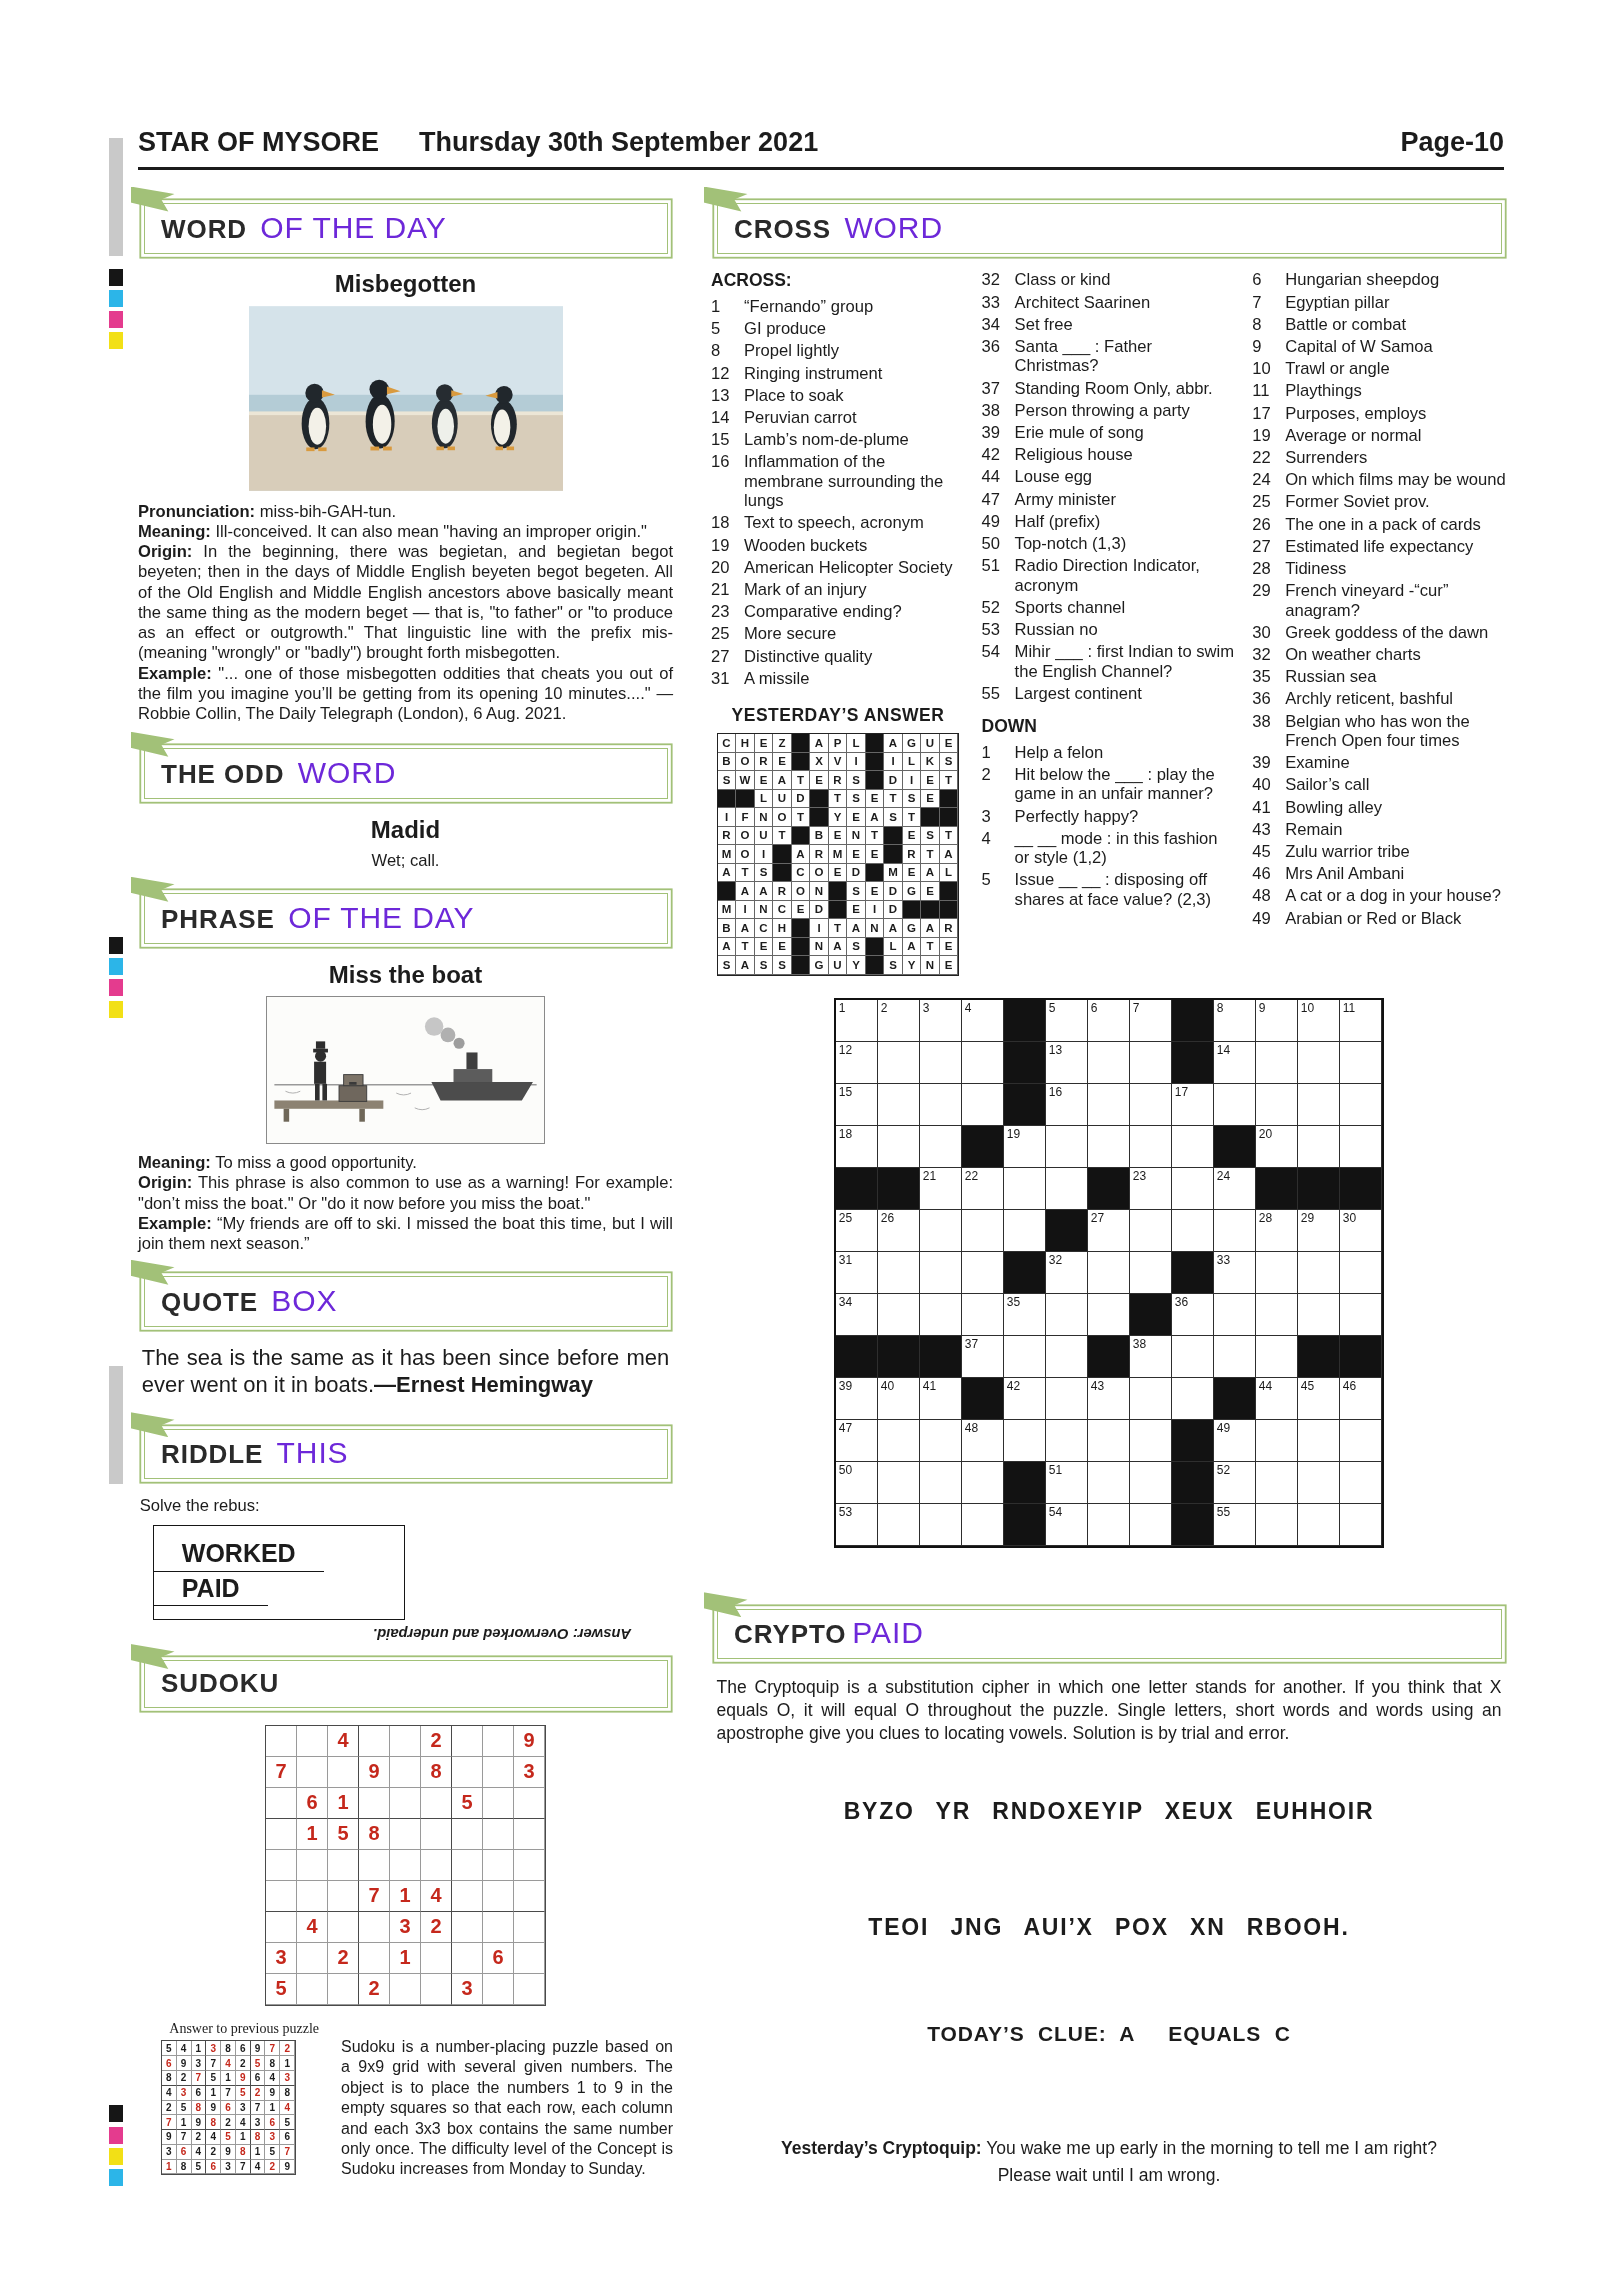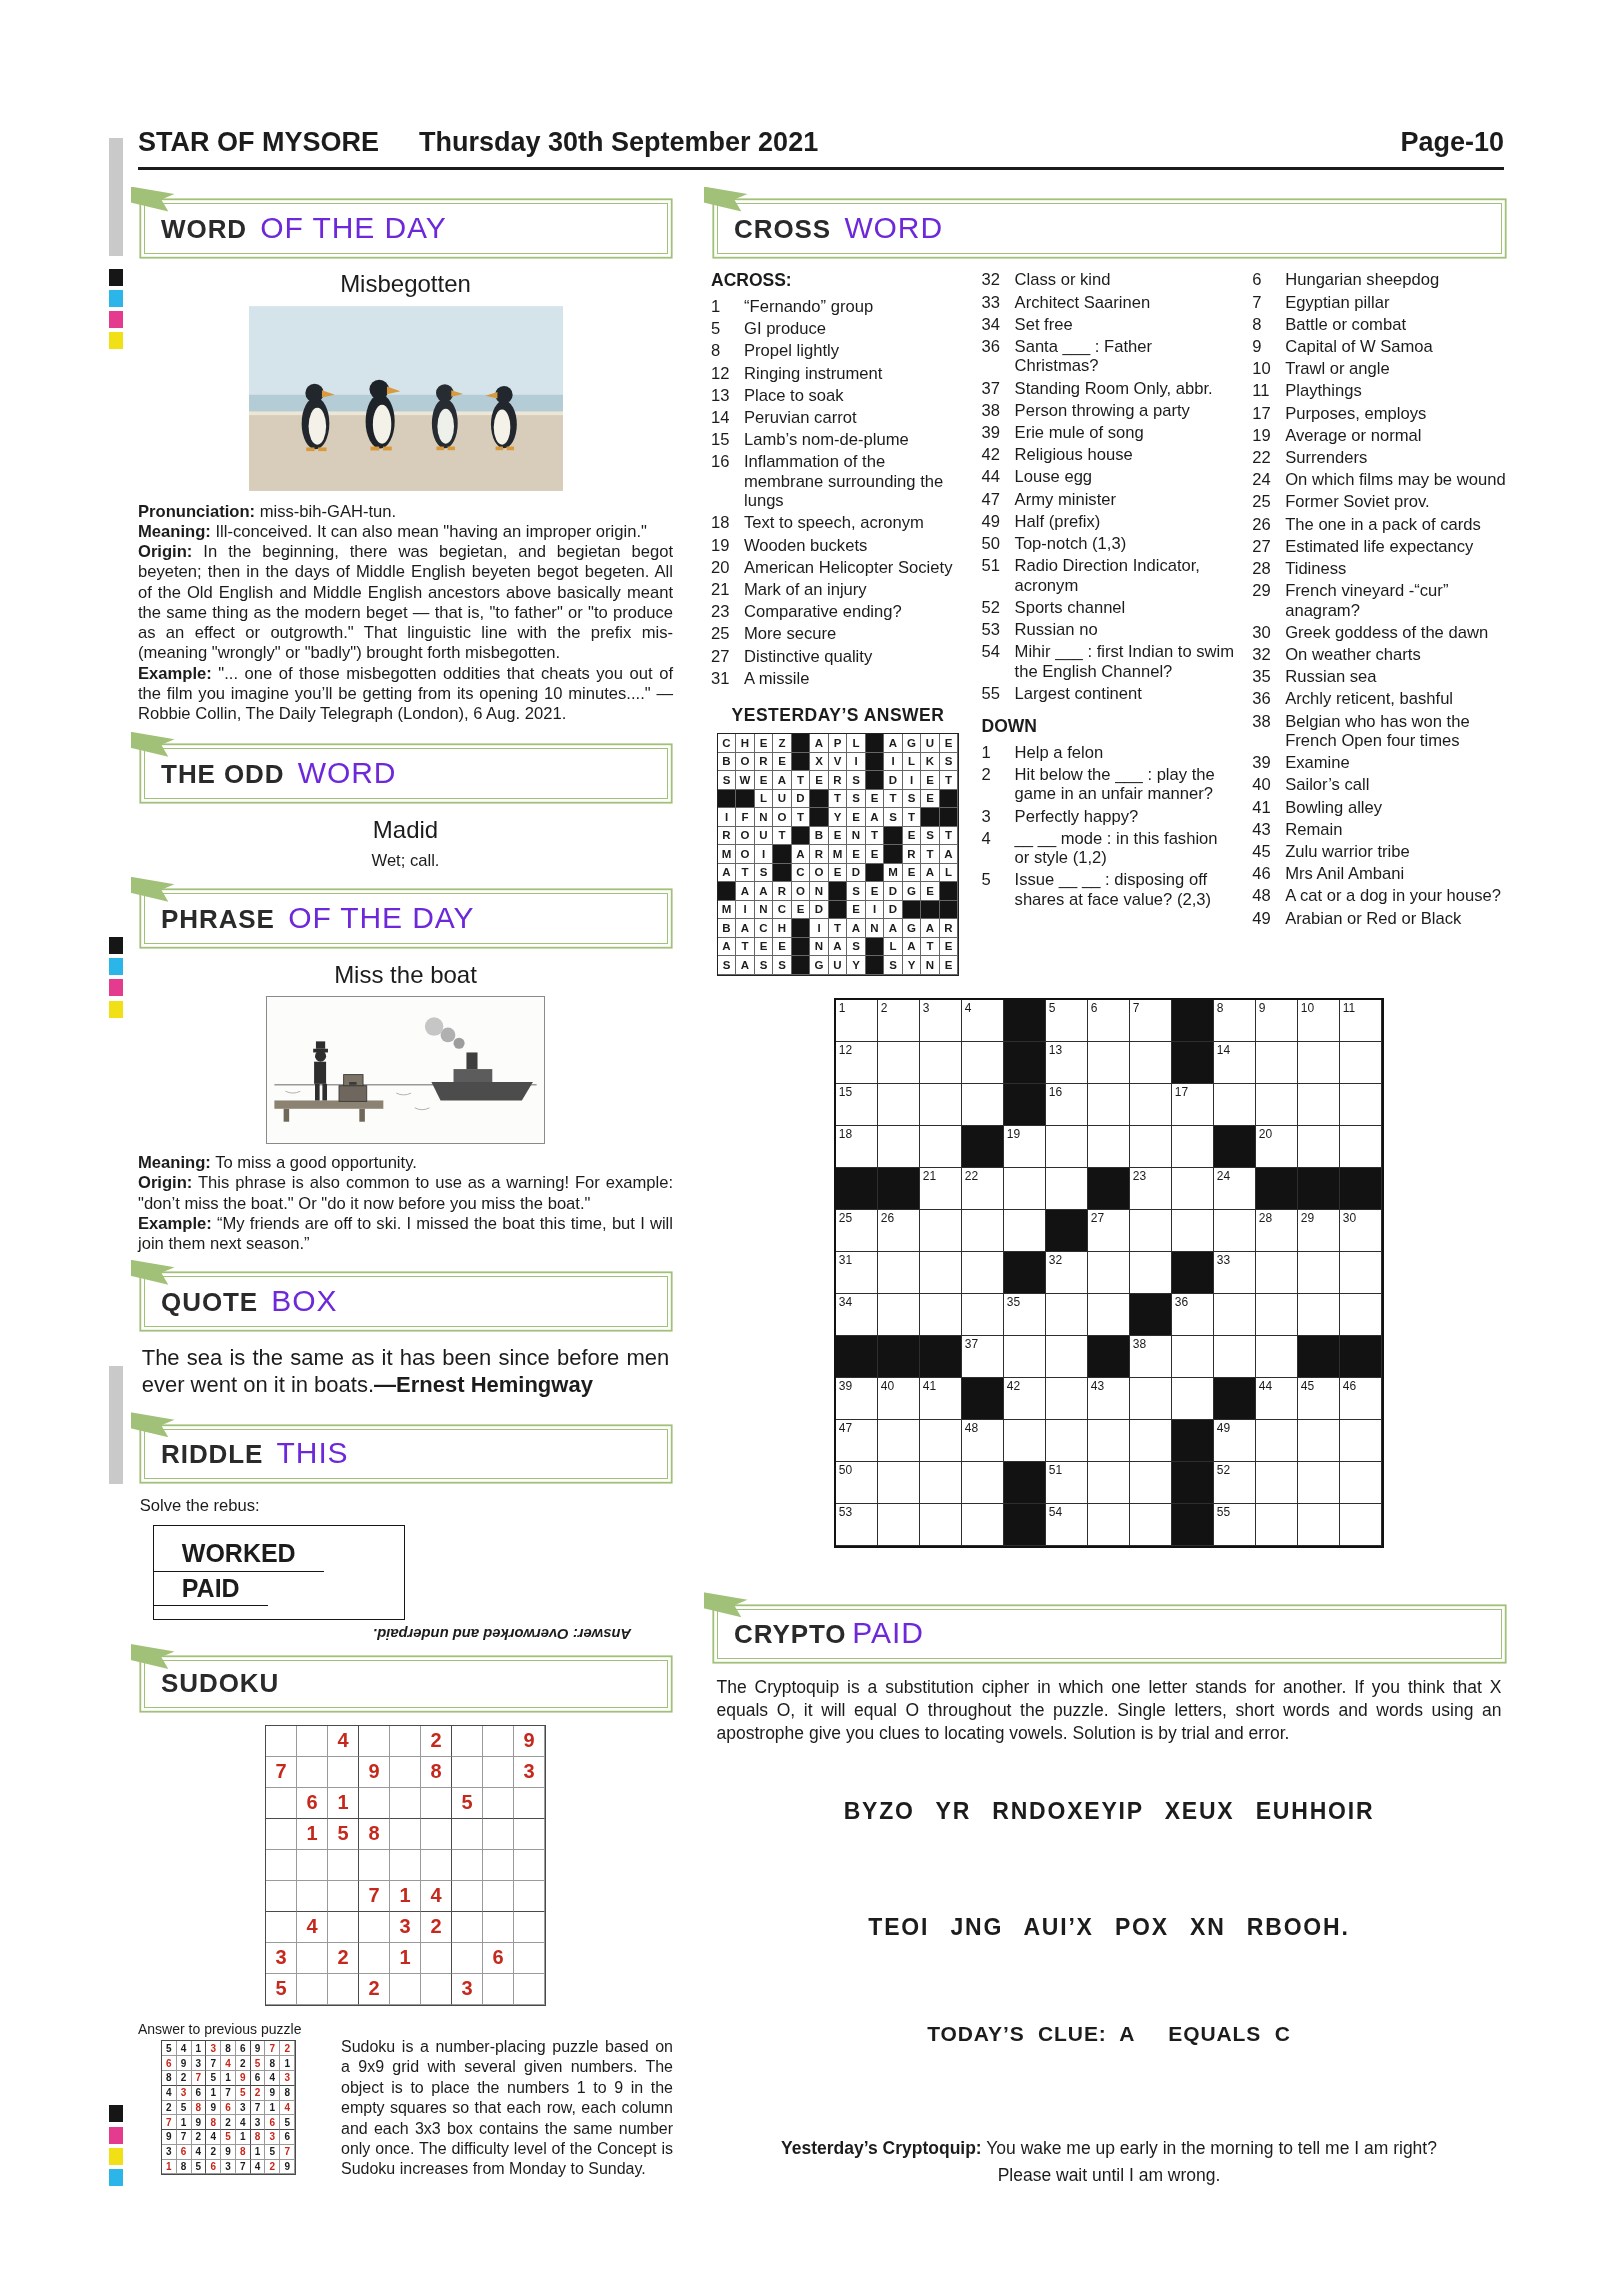--- a/index.html
+++ b/index.html
@@ -21,21 +21,21 @@
   .col-left{position:absolute;left:138px;top:190px;width:535px;}
   .col-right{position:absolute;left:711px;top:190px;width:796px;}
   
   .sec{position:relative;border:1.8px solid var(--green);box-shadow:0 0 0 2.8px #fff,0 0 0 4.6px var(--green);
        padding:6.5px 16.6px 8.3px;margin:13px 5.5px 16.6px 5.5px;background:#fff;}
   .sec .flag{position:absolute;top:-17.5px;left:-14px;width:44px;height:25px;background:var(--green);
        clip-path:polygon(0 0,100% 30%,70% 52%,86% 100%,0 64%);}
   .t1{font-weight:bold;font-size:26px;letter-spacing:0.9px;color:#2a2a2a;}
   .t2{font-size:30px;color:#6d28d9;letter-spacing:0.9px;margin-left:9.2px;font-weight:500;}
   
-  .feature-word{text-align:center;font-weight:normal;font-size:24px;margin:3.7px 0 7.4px 0;}
+  .feature-word{text-align:center;font-weight:bold;font-size:24px;margin:3.7px 0 7.4px 0;}
   .photo{display:block;margin:1.8px auto 11px auto;}
   .sketch{display:block;margin:1.8px auto 9.2px auto;border:0.9px solid #8a8a8a;}
   .para{font-size:16.6px;line-height:1.22;text-align:justify;margin:0;}
   .center-def{text-align:center;font-size:16.6px;margin:0 0 5.5px 0;}
   .quote-para{font-size:22px;line-height:1.25;text-align:justify;margin:1.8px 3.7px;}
   .riddle-prompt{font-size:16.6px;margin:0 0 9.2px 1.8px;}
   .rebus{width:238px;border:1.8px solid #161616;margin:1.8px 0 5.5px 14.8px;padding:11px 12px 13px 0;text-align:left;}
   .rebus-word{display:inline-block;font-size:25px;font-weight:bold;border-bottom:1.8px solid #161616;padding:1.8px 28px 2.8px 28px;}
   .riddle-ans-wrap{text-align:right;padding-right:42px;margin-bottom:3.7px;}
   .riddle-ans{display:inline-block;transform:rotate(180deg);font-weight:bold;font-style:italic;font-size:14.8px;}
@@ -48,21 +48,21 @@
   .sud .scell.hb{border-bottom:1.8px solid #4a4a4a;}
   .sud-small{display:grid;grid-template-columns:repeat(9,14.8px);grid-auto-rows:14.8px;width:fit-content;
        border:1.8px solid #4a4a4a;margin:3.7px auto 0 auto;}
   .sud-small .scell{display:flex;align-items:center;justify-content:center;box-sizing:border-box;
        border-right:0.9px solid #9a9a9a;border-bottom:0.9px solid #9a9a9a;font-size:10px;font-weight:bold;}
   .sud-small .scell.vr{border-right:1.8px solid #4a4a4a;}
   .sud-small .scell.hb{border-bottom:1.8px solid #4a4a4a;}
   .scell.rd{color:var(--red);} .scell.bk{color:#1d1d1d;}
   .sud-ans-row{display:flex;gap:22px;margin-top:14.8px;align-items:flex-start;}
   .sud-ans-col{width:181px;}
-  .sud-ans-label{font-size:14px;text-align:left;margin:0;}
+  .sud-ans-label{font-size:14px;text-align:right;margin:0;font-family:Liberation Serif, serif;}
   .sud-desc{flex:1;font-size:16px;line-height:1.28;text-align:justify;}
   
   .clues{display:flex;gap:16.6px;font-size:16.6px;}
   .ccol{width:254px;}
   .clue-header{font-weight:bold;font-size:17.5px;margin:0 0 5.5px 0;}
   .clue{display:flex;margin-bottom:2.8px;line-height:1.17;}
   .cn{flex:0 0 33px;}
   .ct{flex:1;}
   .ya-label{font-weight:bold;font-size:17.5px;letter-spacing:0.5px;margin:16.6px 0 7.4px 0;text-align:center;}
   

